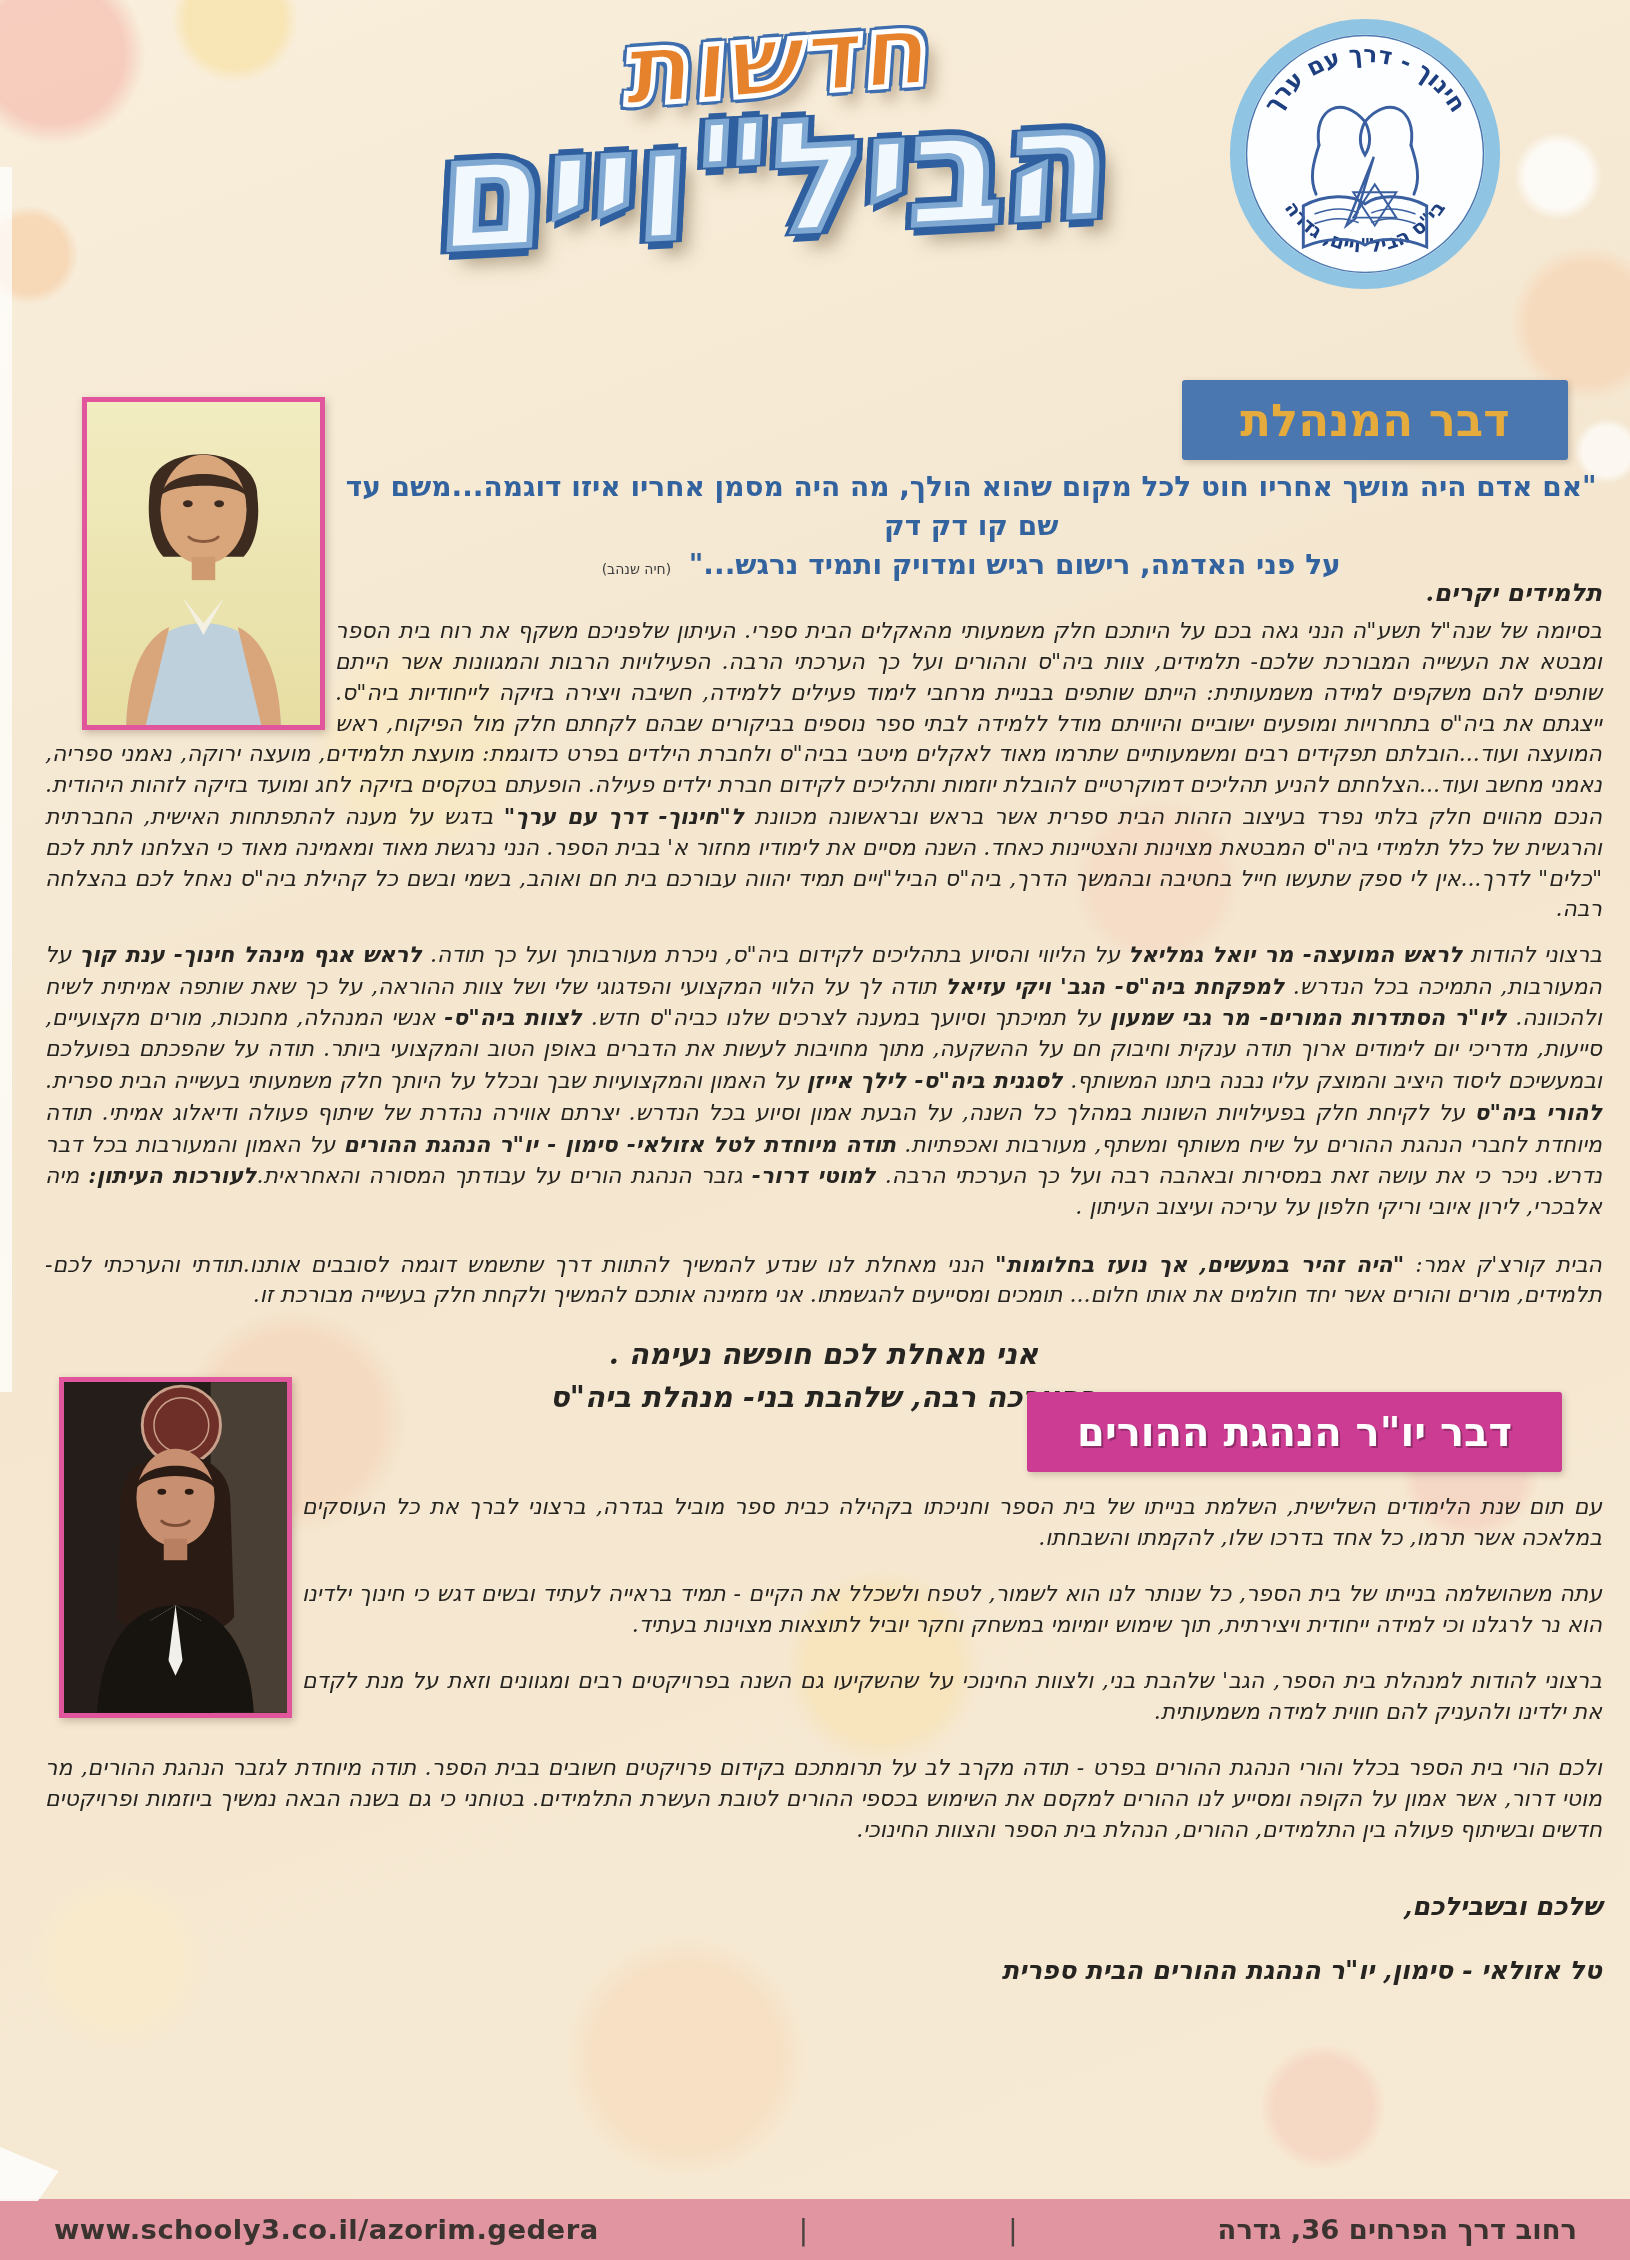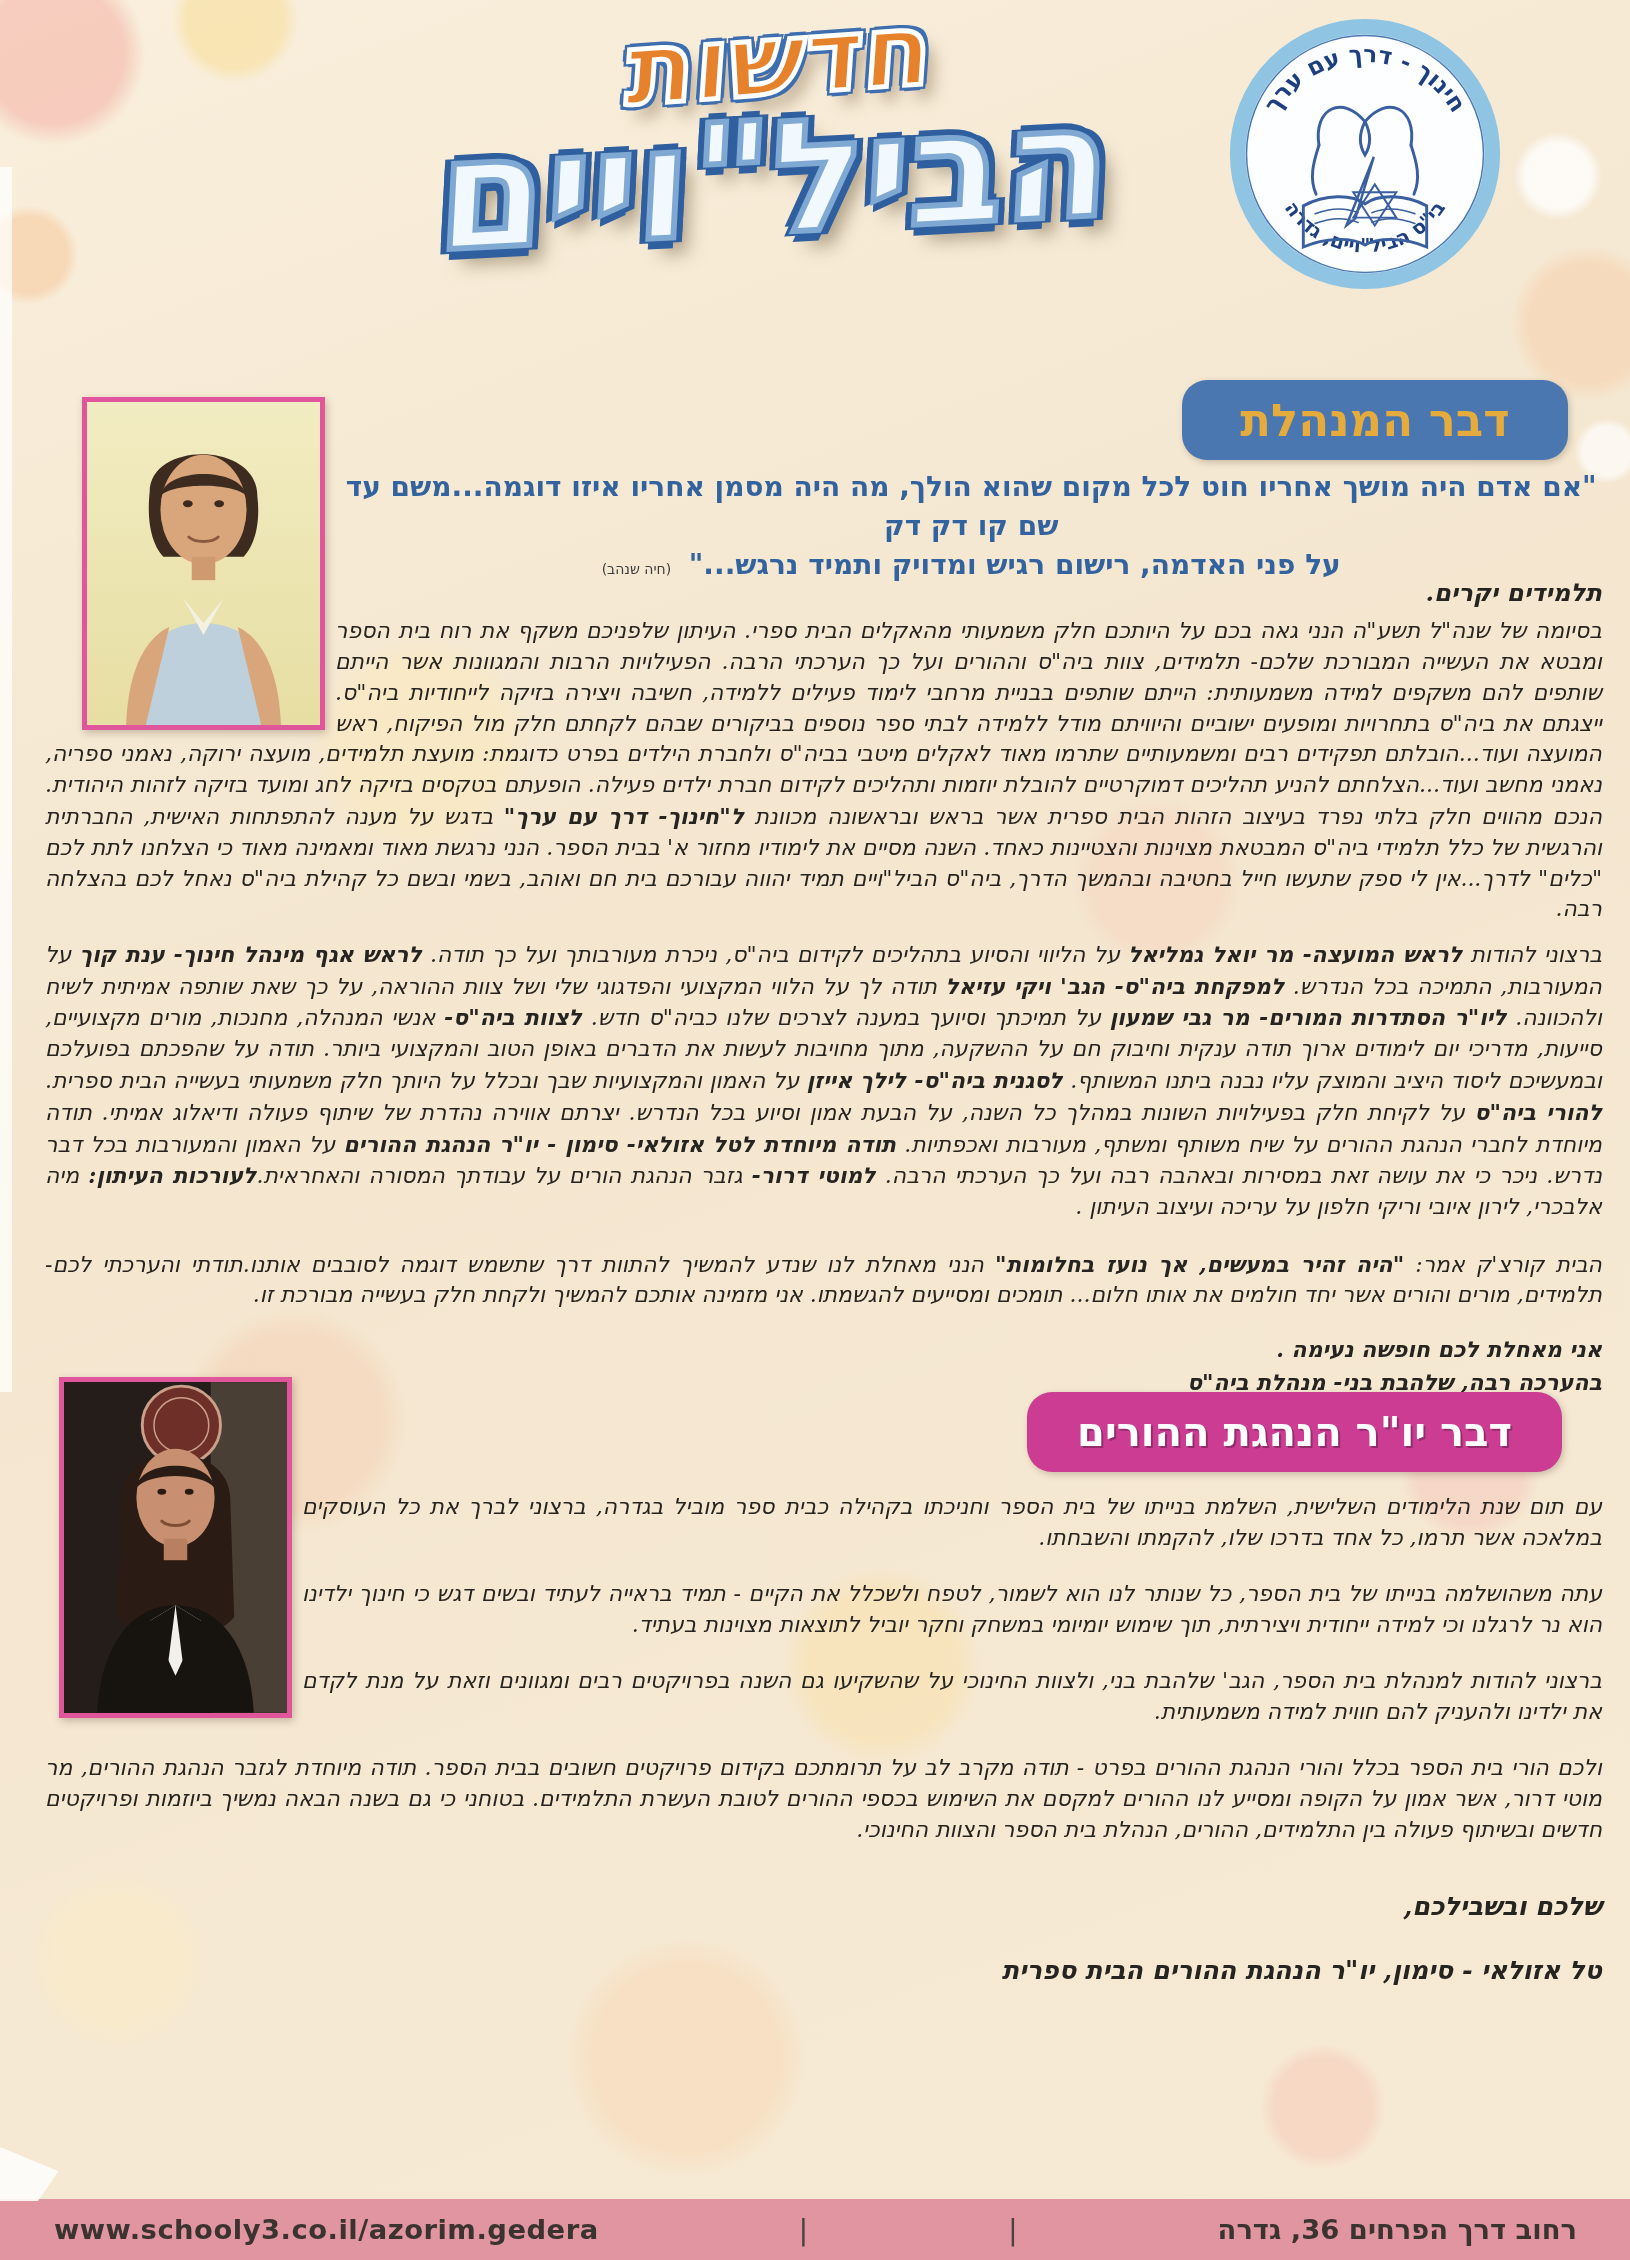--- a/index.html
+++ b/index.html
@@ -41,21 +41,21 @@
     transform:rotate(-3deg) skewX(-6deg);
     color:#f2f9fe; -webkit-text-stroke:5.9px #7fa8d2;
     text-shadow:8.8px 4.9px 0 #2f5f9e,-8.8px 4.9px 0 #2f5f9e,0 10.8px 0 #2f5f9e,
       8.8px -4.9px 0 #2f5f9e,-8.8px -4.9px 0 #2f5f9e,0 -8.8px 0 #2f5f9e,
       13.7px 15.7px 17.6px rgba(100,80,50,.5);
   }
   .logo{position:absolute; top:13.7px; left:1225px; width:280px; height:280px;}
   
   .hdr{
     position:absolute; display:flex; align-items:center; justify-content:center;
-    font-family:"DejaVu Sans",sans-serif; font-weight:bold; border-radius:25px;
+    font-family:"DejaVu Sans",sans-serif; font-weight:bold; border-radius:3px;
     box-shadow:2px 2.9px 5.9px rgba(90,70,50,.25);
   }
   .hdr1{top:380px; left:1182px; width:386px; height:80px; background:#4a77af; color:#e5ab3d; font-size:45px;}
   .hdr2{top:1392px; left:1027px; width:535px; height:80px; background:#cb3c92; color:#ffffff; font-size:40px; text-shadow:2px 2px 0 rgba(60,20,50,.4);}
   
   .quote{
     position:absolute; top:467px; right:19.6px; left:331px; text-align:center;
     color:#33639f; font-weight:bold; font-size:28px; line-height:1.4;
     font-family:"DejaVu Sans",sans-serif;
   }
@@ -71,21 +71,21 @@
     text-align:justify; color:#262420; font-size:22px; line-height:1.4;font-style:italic;
   }
   .body1{top:576px;}
   .body2{top:1492px;}
   .spacer1{float:left; width:290px; height:161px;}
   .spacer2{float:left; width:257px; height:233px;}
   .greeting{font-weight:bold; font-size:24.5px; margin:0 0 5.9px 0;}
   .body-text p{margin:0 0 13.7px 0;}
   .body-text p.gap{margin-top:25.5px;}
   .seg-b{font-weight:bold;}
-  .closing{clear:right; text-align:right; font-weight:bold; font-size:22px; line-height:1.5; margin-top:21.6px;}
+  .closing{clear:right; text-align:center; font-weight:bold; font-size:29px; line-height:1.5; margin-top:21.6px;}
   .sig{clear:right; text-align:right; font-weight:bold; font-size:25.5px; margin-top:43px;}
   .sig .sig-line2{margin-top:29px;}
   
   .footer{
     position:absolute; left:0; right:0; bottom:0; height:61px; background:#e095a0;
     display:flex; align-items:center; justify-content:space-between; padding:0 54px;
     font-family:"DejaVu Sans",sans-serif; font-weight:bold; font-size:27.4px; color:#3b332f;
   }
   .footer .sep{color:#4a4240; font-weight:normal; font-size:29px;}
   .footer .url{direction:ltr; letter-spacing:0.5px;}

